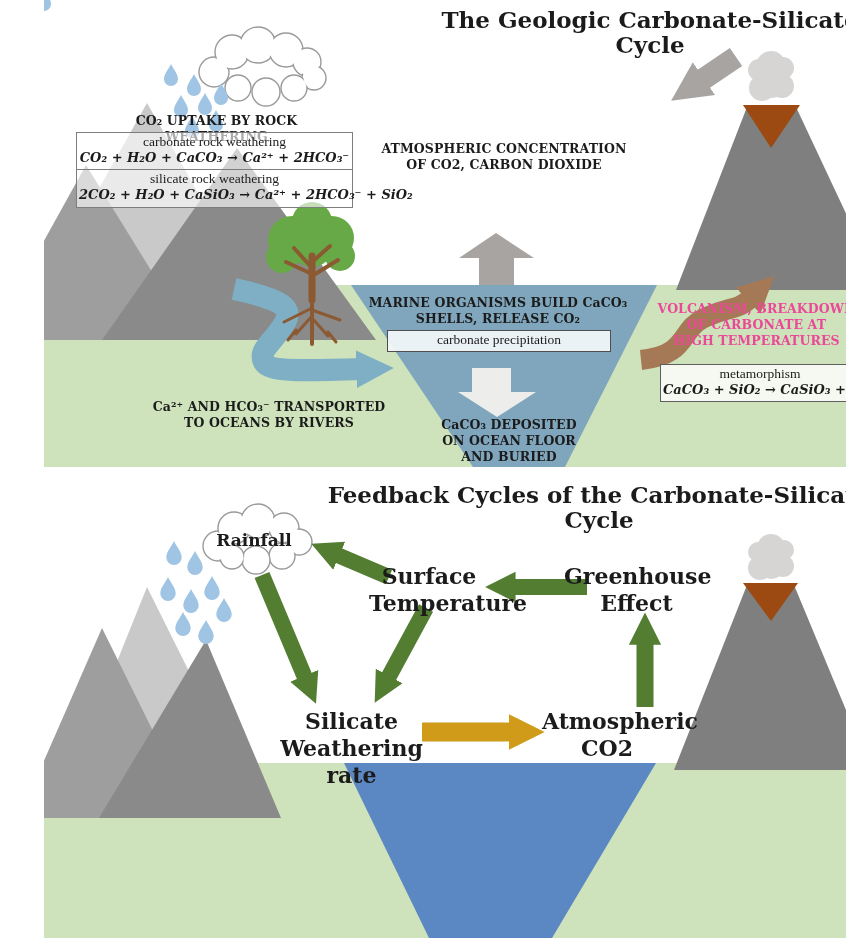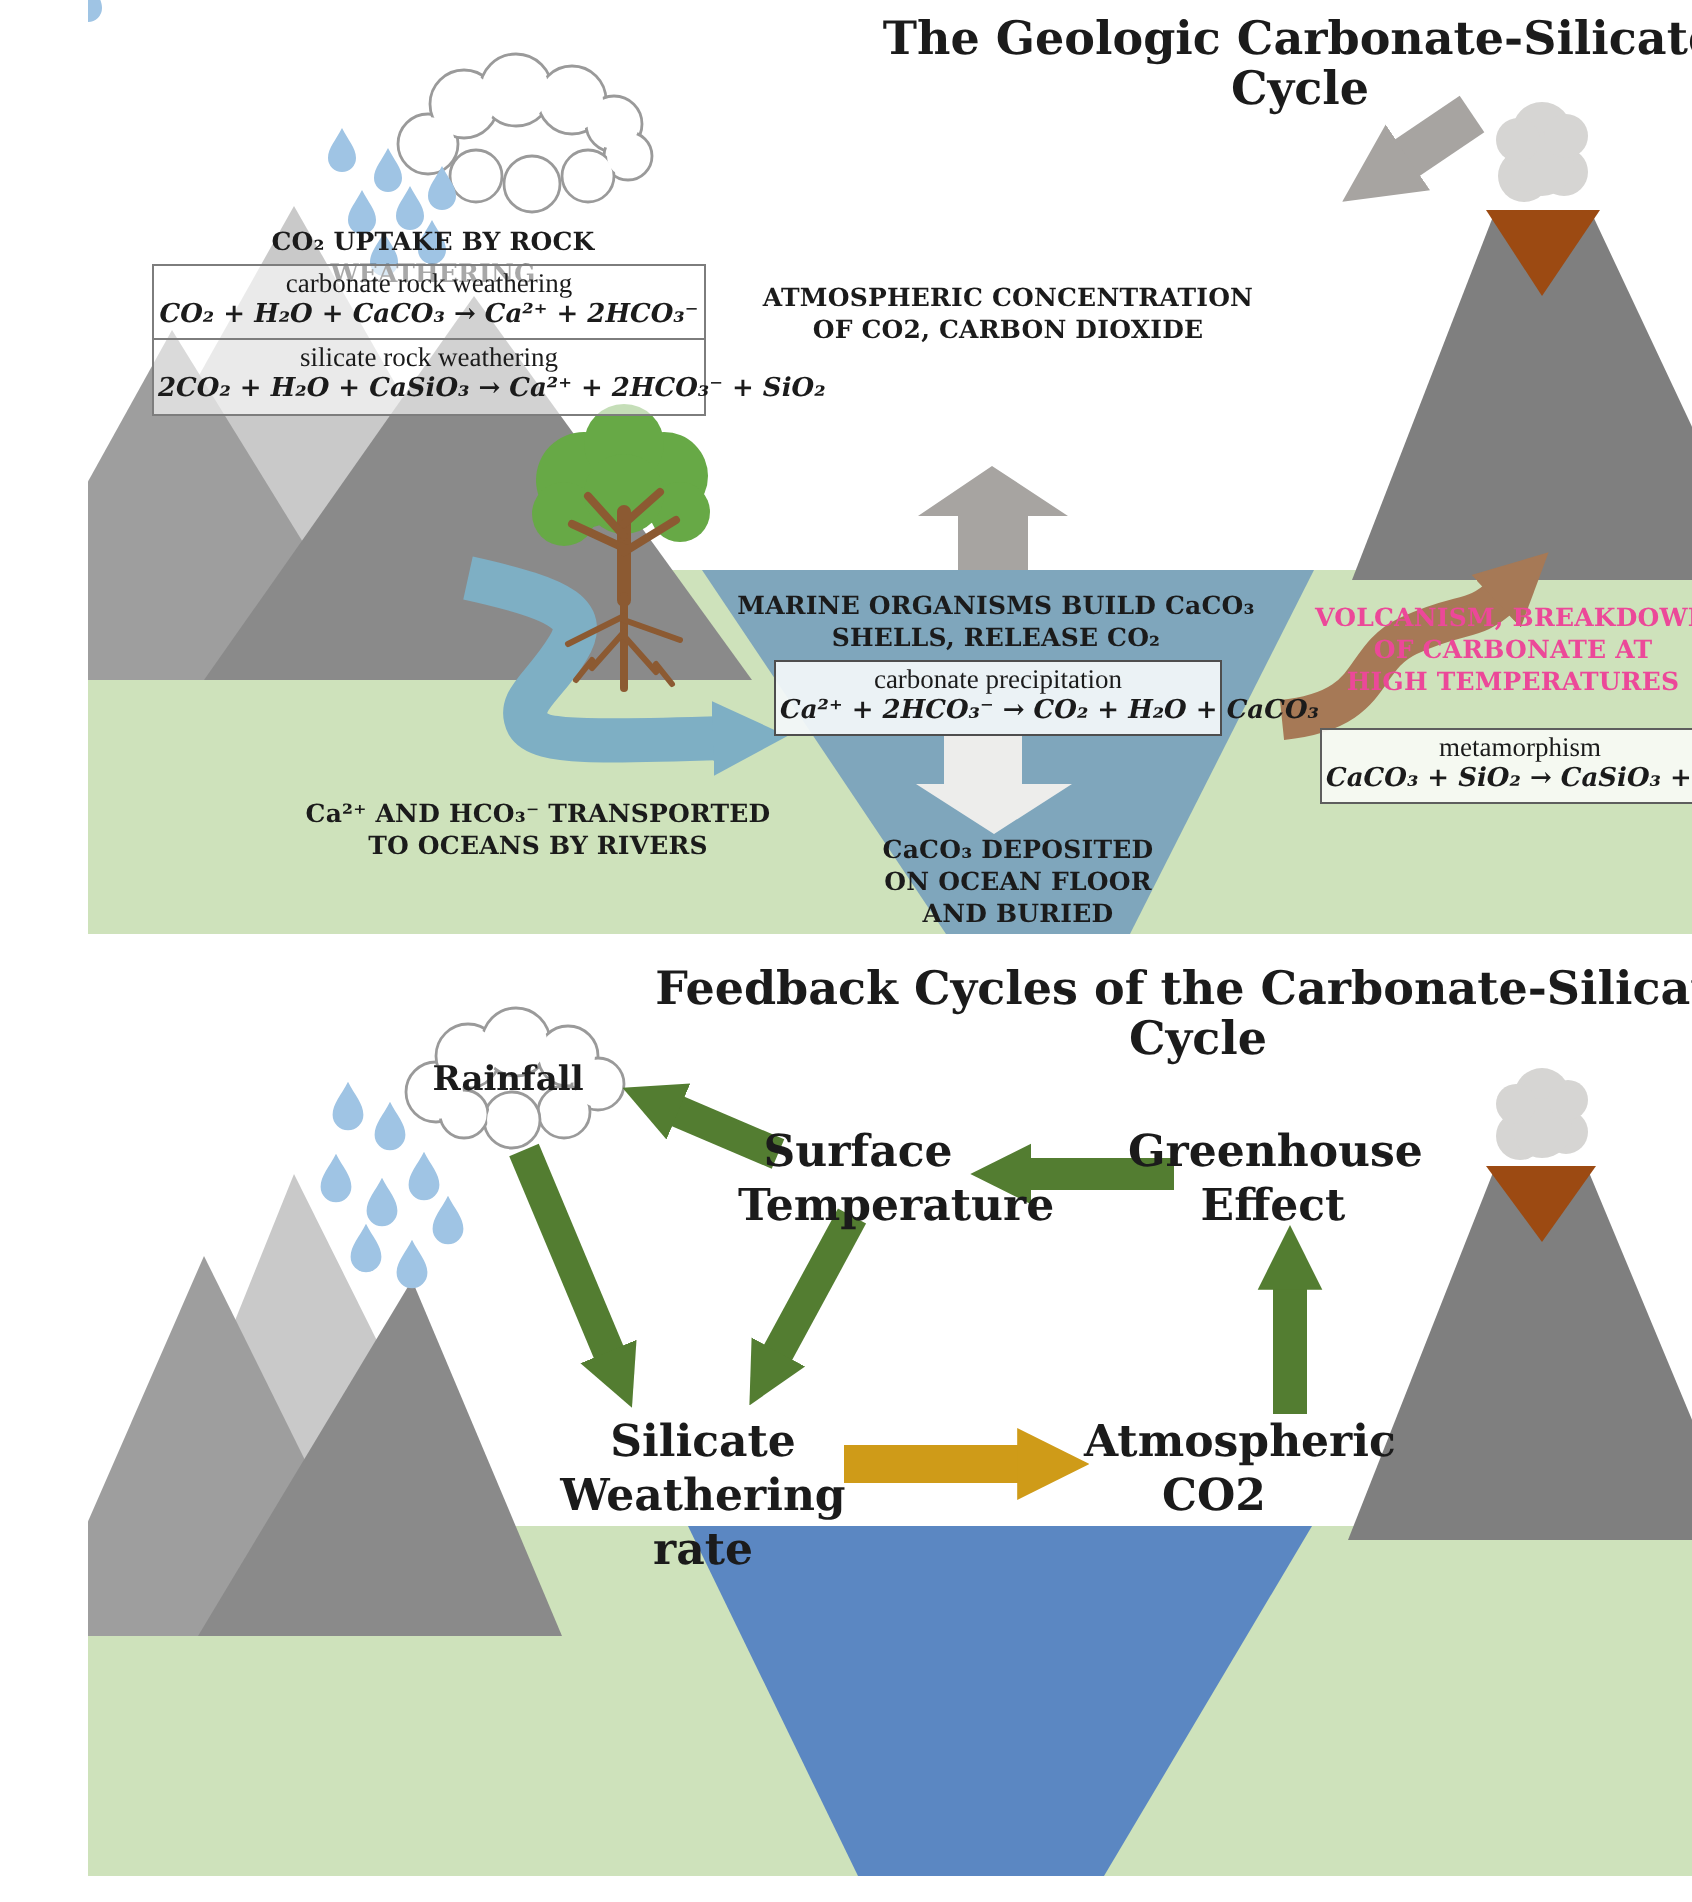--- a/index.html
+++ b/index.html
@@ -160,21 +160,20 @@
     </div>
 
     <div class="lbl caps" style="left:330px;top:141px;width:260px;">ATMOSPHERIC CONCENTRATION
 OF CO2, CARBON DIOXIDE</div>
     <div class="lbl caps" style="left:324px;top:295px;width:260px;">MARINE ORGANISMS BUILD CaCO₃
 SHELLS, RELEASE CO₂</div>
 
     <div class="eqbox pbox" style="left:343px;top:330px;width:222px;">
       <div class="cell">
         <span class="boxtitle">carbonate precipitation</span>
-        <span class="formula">Ca²⁺ + 2HCO₃⁻ → CO₂ + H₂O + CaCO₃</span>
       </div>
     </div>
 
     <div class="lbl caps" style="left:95px;top:399px;width:260px;">Ca²⁺ AND HCO₃⁻ TRANSPORTED
 TO OCEANS BY RIVERS</div>
     <div class="lbl caps" style="left:375px;top:417px;width:180px;">CaCO₃ DEPOSITED
 ON OCEAN FLOOR
 AND BURIED</div>
     <div class="lbl caps" style="left:610px;top:301px;width:205px;color:#ec4899;">VOLCANISM, BREAKDOWN
 OF CARBONATE AT

